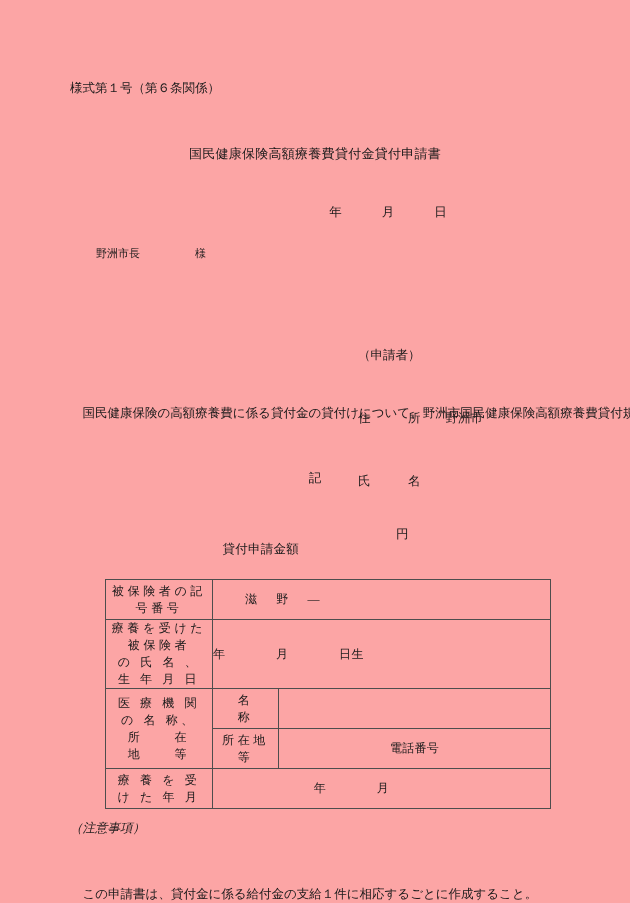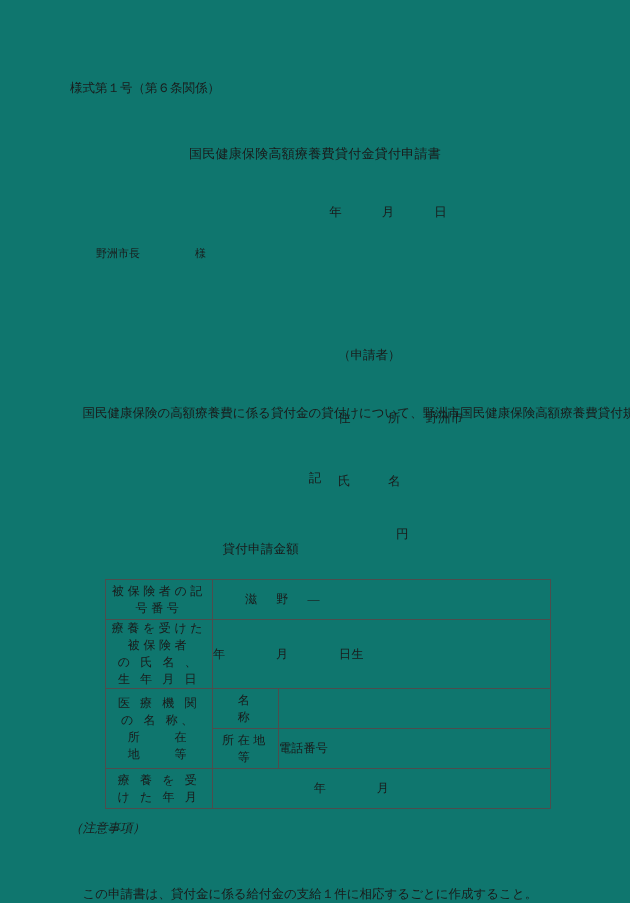--- a/index.html
+++ b/index.html
@@ -10,21 +10,21 @@
   body {
     width: 630px; height: 903px;
     position: relative;
     font-family: "Liberation Serif", "DejaVu Serif", serif;
     color: #1a1a1a;
     overflow: hidden;
   }
   .page {
     position: absolute;
     inset: 0;
-    background: #0f766e;
+    background: #fca5a5;
   }
 
   
   .abs { position: absolute; white-space: pre; }
 
   
   #form-number {
     left: 70px; top: 80px;
     font-size: 12.5px;
   }
@@ -56,21 +56,21 @@
     left: 96px; top: 246px;
     font-size: 11px;
   }
 
   
   #applicant-block {
     left: 338px; top: 303px;
     font-size: 12.5px;
     line-height: 21px;
   }
-  #applicant-block .row { white-space: pre; }
+  #applicant-block .row { white-space: pre; margin-left: 20px; }
 
   
   #body-paragraph {
     left: 70px; top: 401px;
     width: 492px;
     font-size: 12.5px;
     line-height: 25px;
     text-indent: 1em;
     text-align: justify;
   }
@@ -137,21 +137,21 @@
     white-space: pre;
   }
   .kigou-val {
     display: block;
     padding-left: 32px;
     letter-spacing: 0.30em;
     white-space: pre;
   }
   .tel-val {
     display: block;
-    text-align: left;
+    text-align: center;
     letter-spacing: 0.02em;
   }
 
   
   #notes {
     left: 70px; top: 773px;
     width: 500px;
     font-size: 12.5px;
     line-height: 22px;
   }

